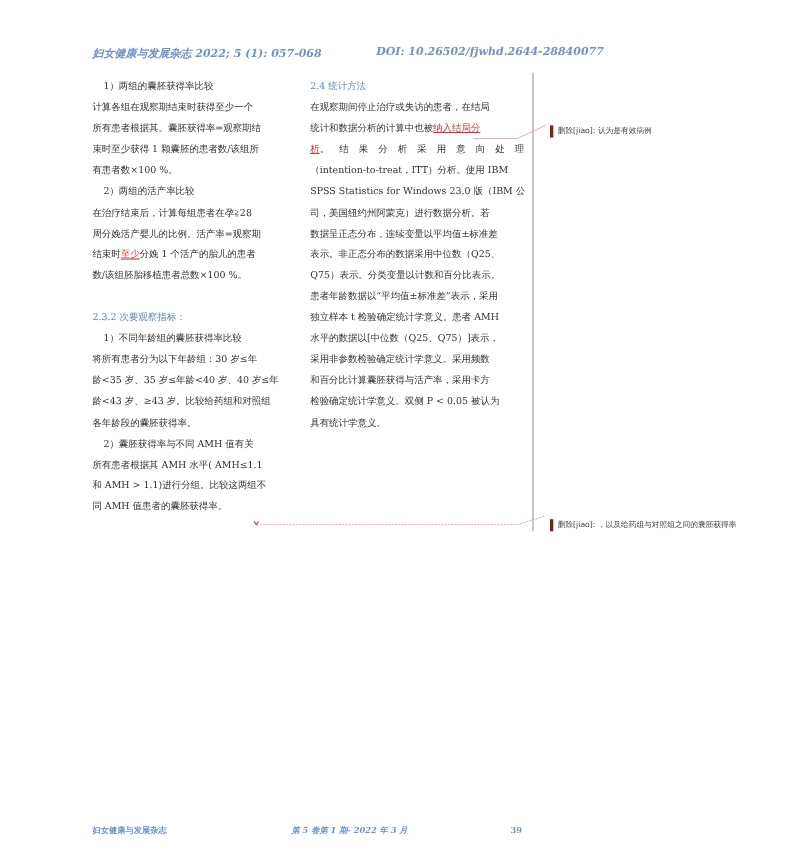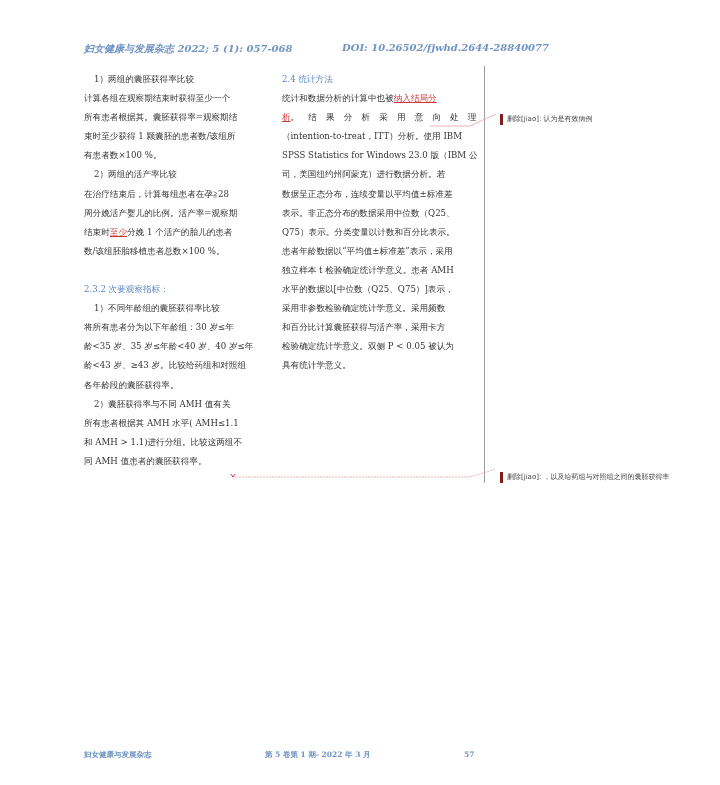--- a/index.html
+++ b/index.html
@@ -45,20 +45,21 @@
   <span class="line">龄&lt;43 岁、≥43 岁。比较给药组和对照组</span>
   <span class="line">各年龄段的囊胚获得率。</span>
   <span class="line indent">2）囊胚获得率与不同 AMH 值有关</span>
   <span class="line">所有患者根据其 AMH 水平( AMH≤1.1</span>
   <span class="line">和 AMH &gt; 1.1)进行分组。比较这两组不</span>
   <span class="line">同 AMH 值患者的囊胚获得率。</span>
 </div>
 
 <div class="col col-right">
   <span class="line sec">2.4 统计方法</span>
+  <span class="line">在观察期间停止治疗或失访的患者，在结局</span>
   <span class="line"><span>统计和数据分析的计算中也被</span><span class="ins">纳入结局分</span></span>
   <span class="line"><span class="ins">析</span><span style="letter-spacing:3.2px;">。 结 果 分 析 采 用 意 向 处 理</span></span>
   <span class="line">（intention-to-treat，ITT）分析。使用 IBM</span>
   <span class="line">SPSS Statistics for Windows 23.0 版（IBM 公</span>
   <span class="line">司，美国纽约州阿蒙克）进行数据分析。若</span>
   <span class="line">数据呈正态分布，连续变量以平均值±标准差</span>
   <span class="line">表示。非正态分布的数据采用中位数（Q25、</span>
   <span class="line">Q75）表示。分类变量以计数和百分比表示。</span>
   <span class="line">患者年龄数据以“平均值±标准差”表示，采用</span>
   <span class="line">独立样本 t 检验确定统计学意义。患者 AMH</span>
@@ -80,14 +81,14 @@
 <div class="cmt" style="top:114px;">
   <span>删除[jiao]:</span>
   <span>认为是有效病例</span>
 </div>
 <div class="cmt" style="top:472px;">
   <span>删除[jiao]:</span>
   <span>，以及给药组与对照组之间的囊胚获得率</span>
 </div>
 
 <div class="footer" style="left:84px;">妇女健康与发展杂志</div>
-<div class="footer" style="left:265px;">第 5 卷第 1 期- 2022 年 3 月</div>
-<div class="footer" style="left:464px;">57</div>
+<div class="footer" style="left:265px;font-style:italic;">第 5 卷第 1 期- 2022 年 3 月</div>
+<div class="footer" style="left:464px;">39</div>
 
 </body></html>

